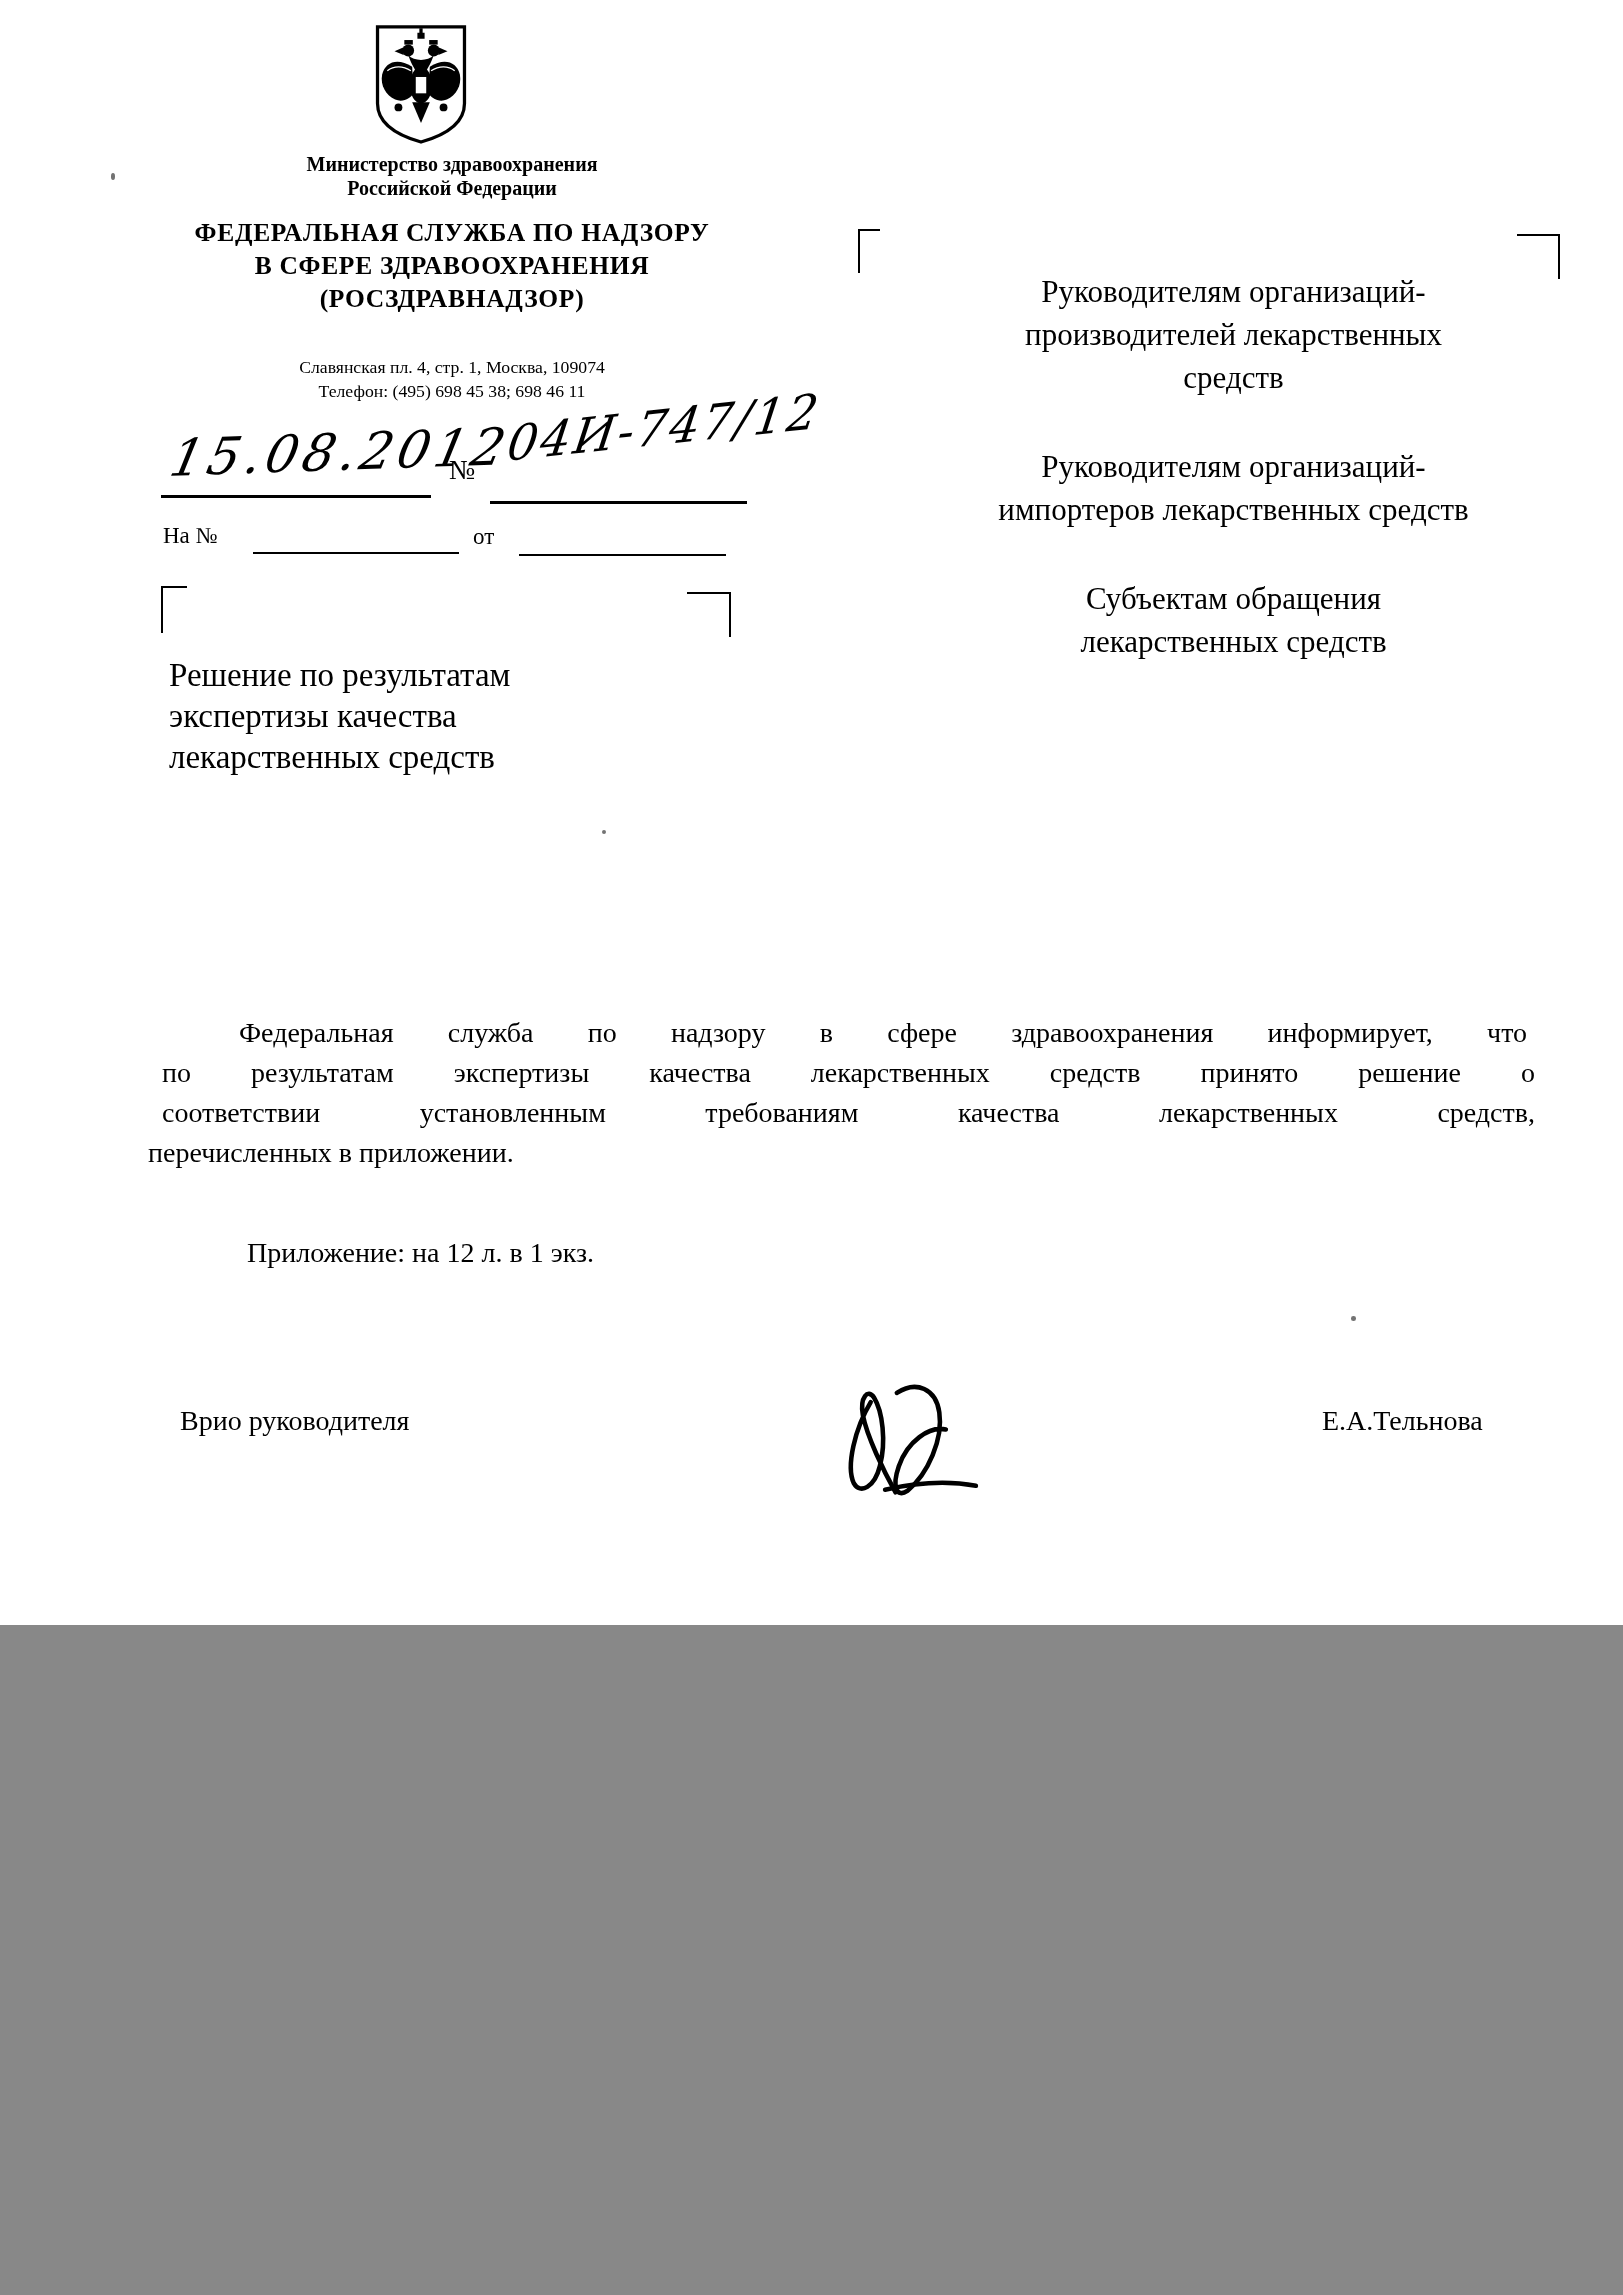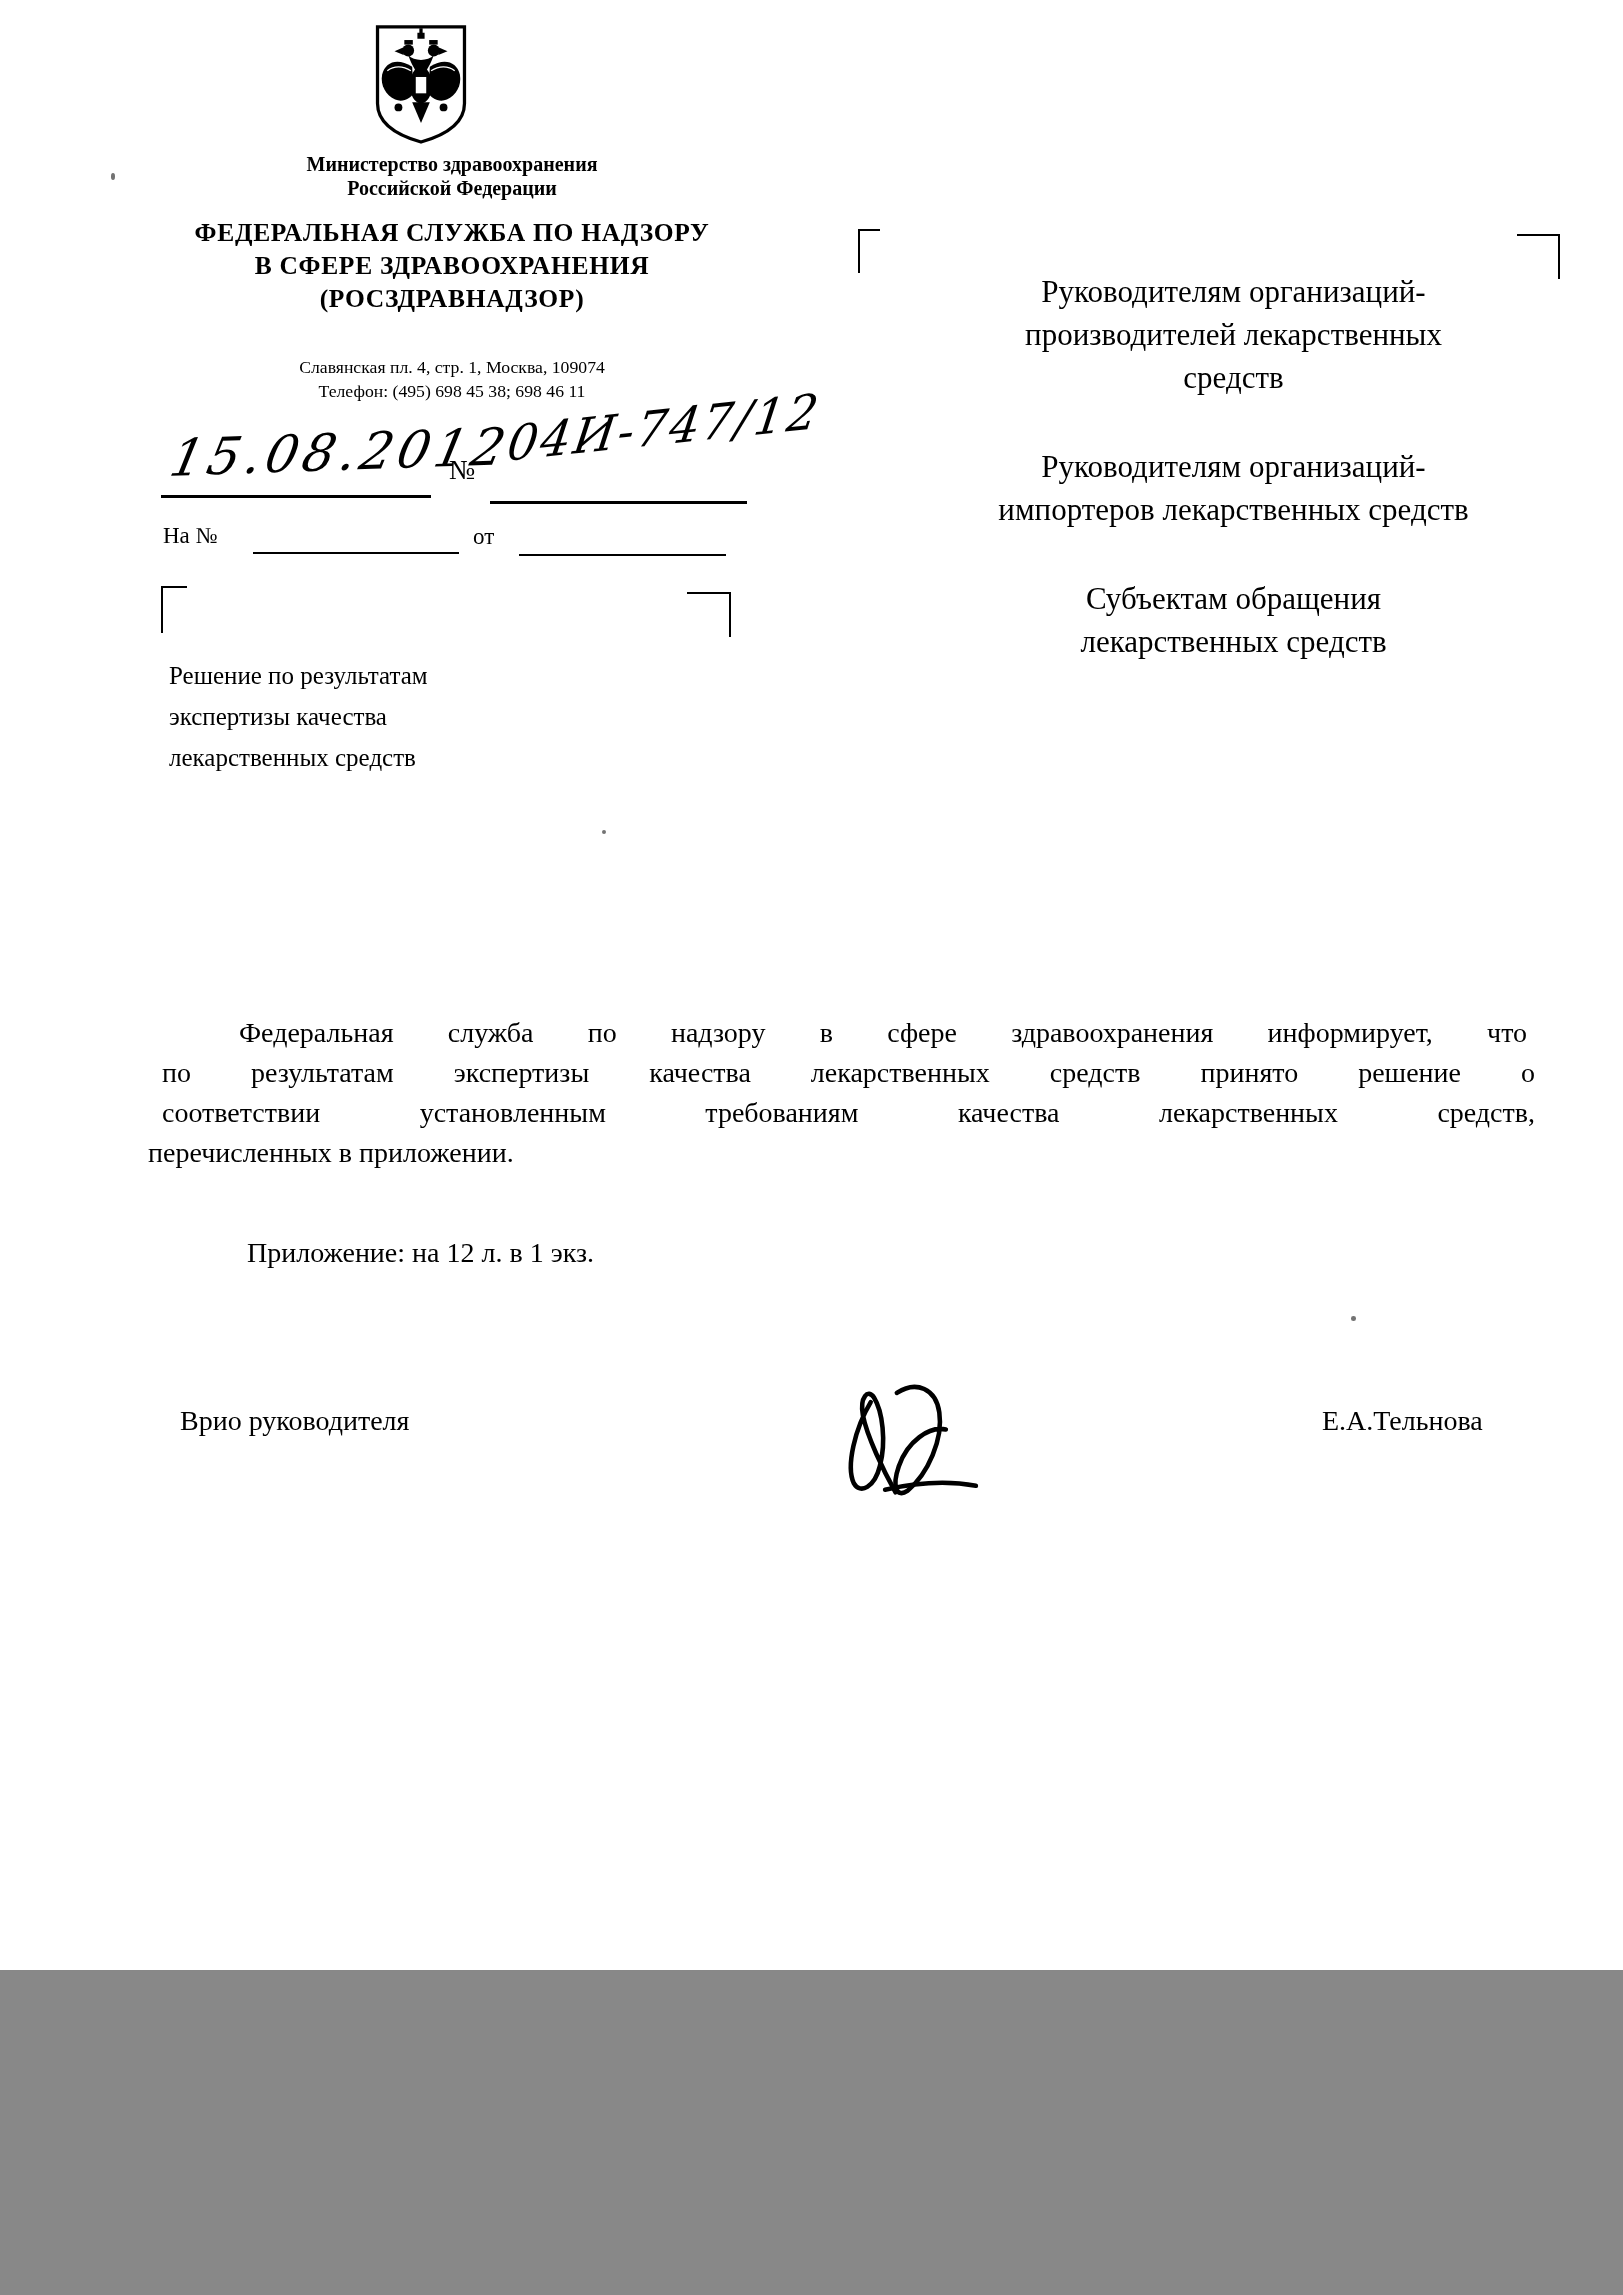--- a/index.html
+++ b/index.html
@@ -1,18 +1,18 @@
 <!DOCTYPE html>
 <html style="font-size:10.5px"><head>
 <meta charset="utf-8">
 <style>
   html,body{margin:0;padding:0;background:#888;}
   .page{
     position:relative;
-    width:1623px;height:1970px;
+    width:1623px;height:1625px;
     background:#ffffff;
     color:#000;
     font-family:"Liberation Serif", serif;
     overflow:hidden;
     margin:0 auto;
   }
   .abs{position:absolute;}
   
   .emblem{position:absolute;left:374px;top:25px;width:94px;height:119px;}
   .head-col{position:absolute;left:151px;width:602px;text-align:center;}
@@ -31,21 +31,21 @@
   .rule{position:absolute;background:#000;height:2.6px;}
   .reply-label{font-size:23px;}
   
   .crn{position:absolute;}
   .crn-tl{border-left:2.6px solid #000;border-top:2.6px solid #000;}
   .crn-tr{border-right:2.6px solid #000;border-top:2.6px solid #000;}
   
   .addr-col{position:absolute;left:903px;top:270px;width:661px;text-align:center;font-size:31px;line-height:43px;}
   .addr-group + .addr-group{margin-top:46px;}
   
-  .subject{left:169px;top:655px;font-size:25px;line-height:41px;}
+  .subject{left:169px;top:655px;font-size:33px;line-height:41px;}
   
   .body-line{position:absolute;font-size:28px;line-height:39px;text-align:justify;text-align-last:justify;white-space:normal;}
   .body-line.last{text-align:left;text-align-last:left;}
   .attachment{left:247px;top:1237px;font-size:28px;}
   
   .sign-title{left:180px;top:1405px;font-size:28px;}
   .sign-name{left:1322px;top:1405px;font-size:28px;}
   .signature{position:absolute;left:808px;top:1368px;width:196px;height:144px;}
   
   .footer{left:158px;top:2033px;font-size:22px;line-height:30px;}

